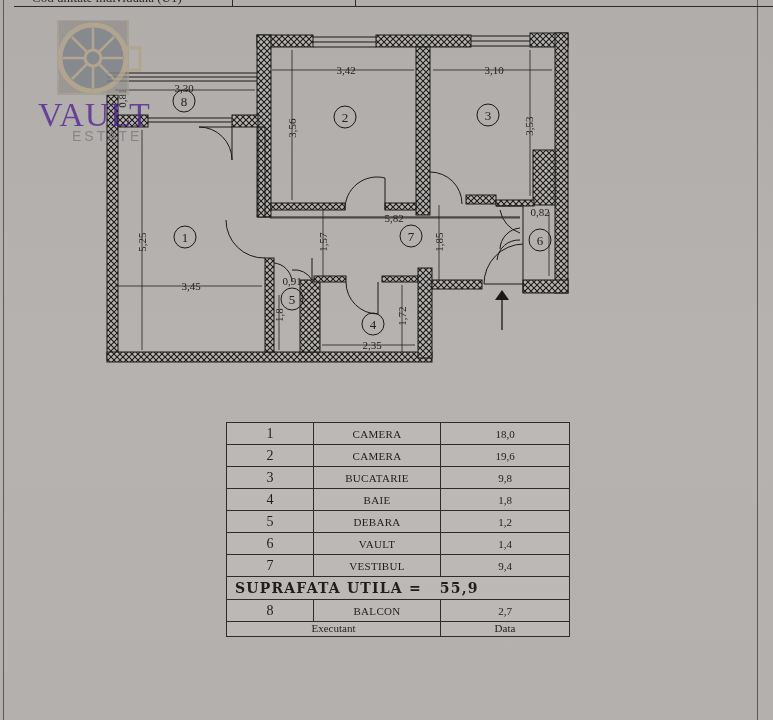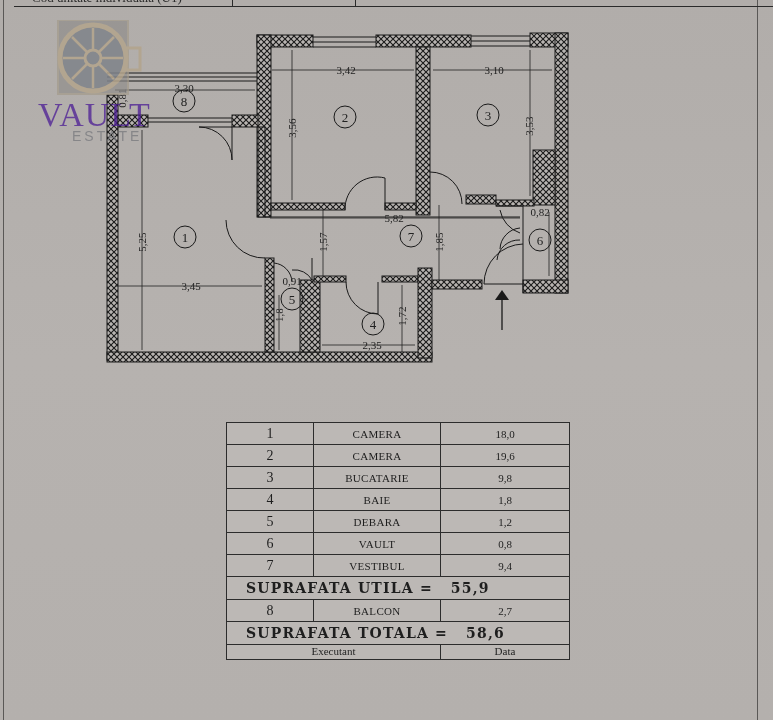--- a/index.html
+++ b/index.html
@@ -29,21 +29,21 @@
     position:absolute; left:226px; top:422px; width:344px;
     border-collapse:collapse; background:#bcb8b5;
     font-family:"Liberation Serif", serif;
   }
   table.rooms td, table.rooms th { border:1.3px solid #2c2c2c; padding:0; text-align:center; font-weight:normal; }
   th.hdr { height:66px; font-size:13px; vertical-align:middle; }
   td.num { width:86px; font-size:14px; }
   td.name { width:126px; font-size:11px; letter-spacing:0.3px; }
   td.area { font-size:11px; }
   tr.r td { height:21px; }
-  tr.sum td { height:22px; text-align:left; padding-left:19px; font-family:"DejaVu Serif", serif; font-weight:bold; font-size:14px; letter-spacing:1.2px; }
+  tr.sum td { height:22px; text-align:left; padding-left:8px; font-family:"DejaVu Serif", serif; font-weight:bold; font-size:14px; letter-spacing:1.2px; }
   .sum-val { margin-left:18px; }
   tr.foot td { height:14px; font-size:11px; vertical-align:top; }
 </style>
 </head>
 <body>
 
 <div class="page"></div>
 <div class="left-rule"></div>
 <div class="right-rule"></div>
 
@@ -235,40 +235,35 @@
     <td class="area">1,8</td>
   </tr>
   <tr class="r">
     <td class="num">5</td>
     <td class="name">DEBARA</td>
     <td class="area">1,2</td>
   </tr>
   <tr class="r">
     <td class="num">6</td>
     <td class="name">VAULT</td>
-    <td class="area">0,8</td>
+    <td class="area">1,4</td>
   </tr>
   <tr class="r">
     <td class="num">7</td>
     <td class="name">VESTIBUL</td>
     <td class="area">9,4</td>
   </tr>
   <tr class="sum">
     <td colspan="3">
       <span>SUPRAFATA UTILA =</span><span class="sum-val">55,9</span>
     </td>
   </tr>
   <tr class="r">
     <td class="num">8</td>
     <td class="name">BALCON</td>
     <td class="area">2,7</td>
   </tr>
-  <tr class="sum">
-    <td colspan="3">
-      <span>SUPRAFATA TOTALA =</span><span class="sum-val">58,6</span>
-    </td>
-  </tr>
   <tr class="foot">
     <td colspan="2">Executant</td>
     <td>Data</td>
   </tr>
 </tbody>
   </table>
 
 </body></html>

